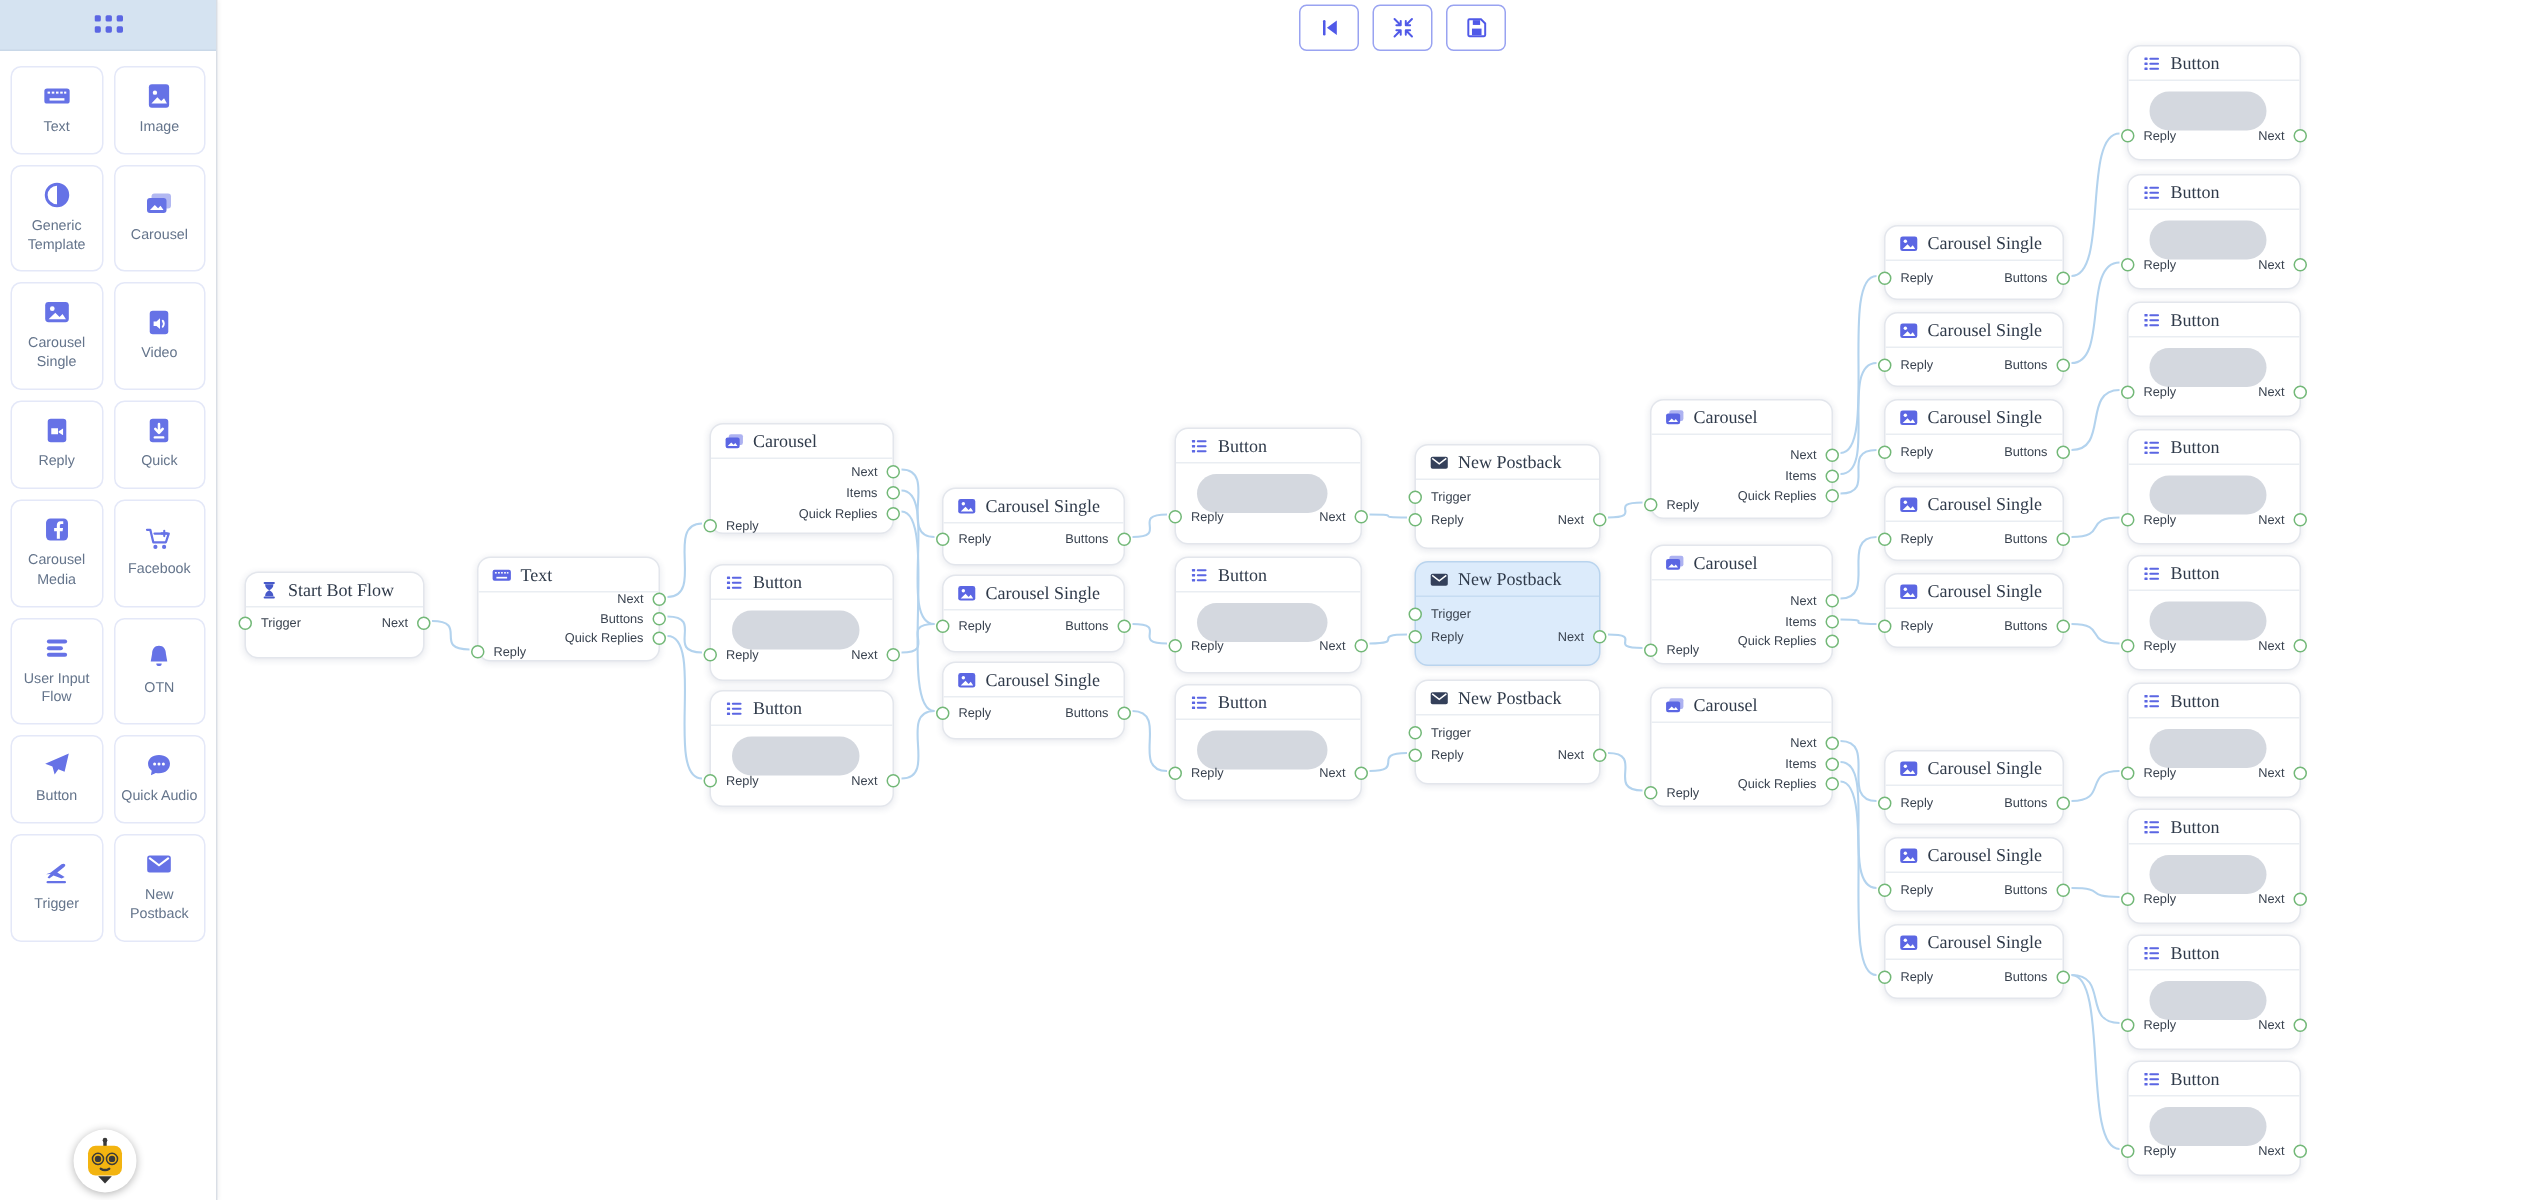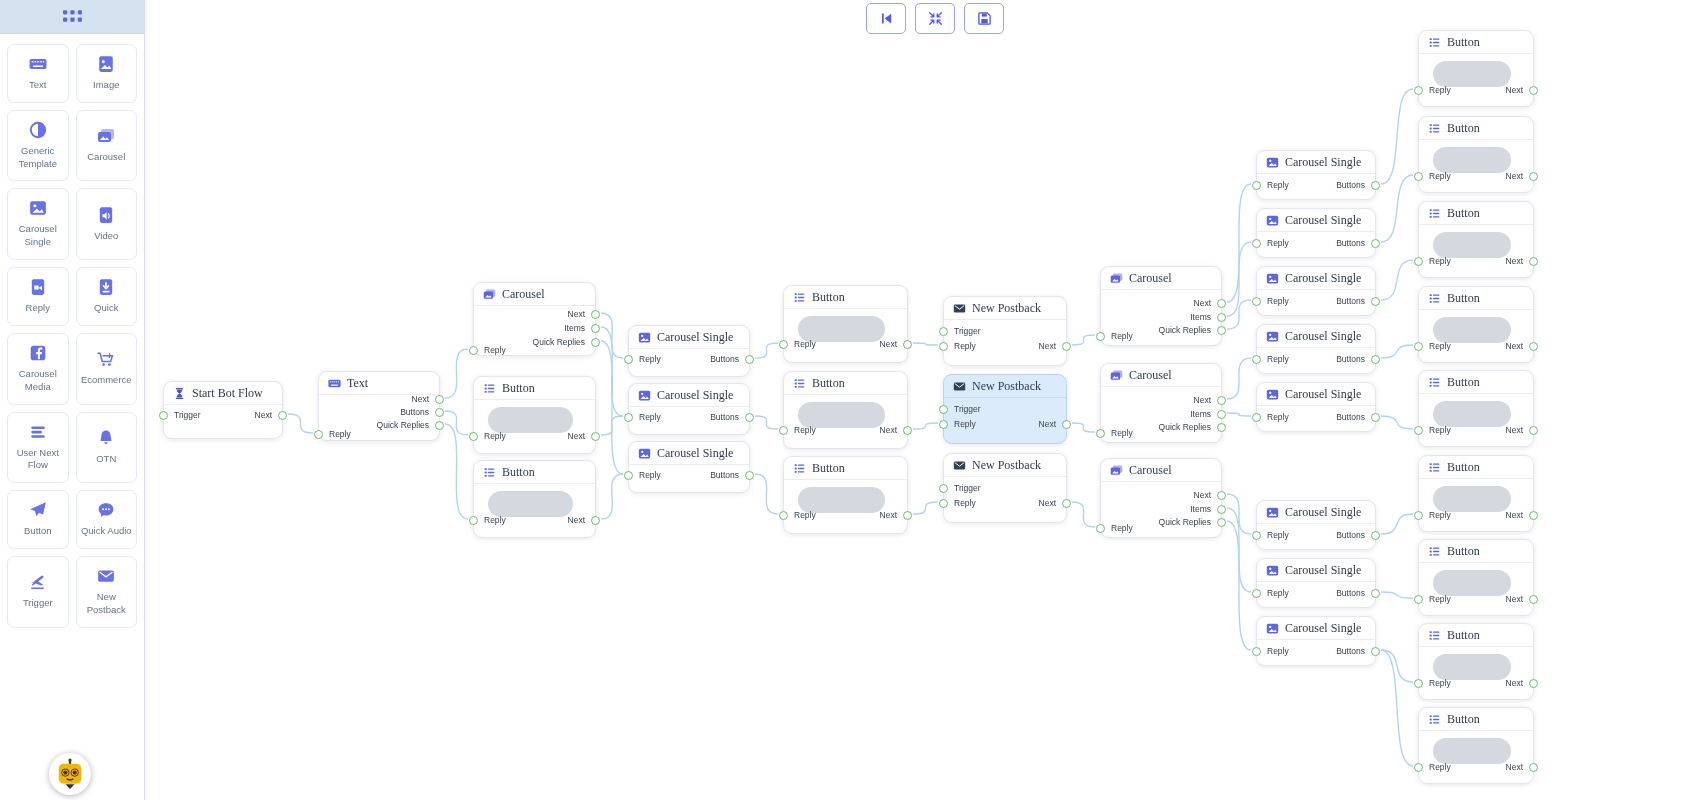--- a/index.html
+++ b/index.html
@@ -1024,33 +1024,33 @@
         </div>
         <div class="p-item">
           <span class="p-icon">
             <svg viewBox="0 0 18 16">
               <path d="M1 2.2 h2.2 l2 8.3 h8.4 l1.9-5.8 H6" fill="none" stroke="currentColor" stroke-width="1.5" stroke-linejoin="round" stroke-linecap="round"></path>
               <circle cx="6.6" cy="13.6" r="1.4" fill="currentColor"></circle>
               <circle cx="12.4" cy="13.6" r="1.4" fill="currentColor"></circle>
               <path d="M10.7 4.6 h3.6 M12.5 2.8 v3.6" stroke="currentColor" stroke-width="1.4" stroke-linecap="round"></path>
             </svg>
           </span>
-          <span class="p-label">Ecommerce</span>
+          <span class="p-label">Facebook</span>
         </div>
         <div class="p-item">
           <span class="p-icon">
             <svg viewBox="0 0 16 16">
               <g fill="currentColor">
                 <rect x="2" y="3" width="12" height="2.4" rx="1.2"></rect>
                 <rect x="2" y="6.9" width="9.5" height="2.4" rx="1.2"></rect>
                 <rect x="2" y="10.8" width="12" height="2.4" rx="1.2"></rect>
               </g>
             </svg>
           </span>
-          <span class="p-label">User Next Flow</span>
+          <span class="p-label">User Input Flow</span>
         </div>
         <div class="p-item">
           <span class="p-icon">
             <svg viewBox="0 0 16 16">
               <path d="M8 1.4 c-2.7 0-4 2.1-4.1 4.6 L3.1 10.6 h9.8 L12.1 6 C12 3.5 10.7 1.4 8 1.4 Z" fill="currentColor"></path>
               <path d="M6.4 11.8 a1.6 1.6 0 0 0 3.2 0 Z" fill="currentColor"></path>
             </svg>
           </span>
           <span class="p-label">OTN</span>
         </div>

